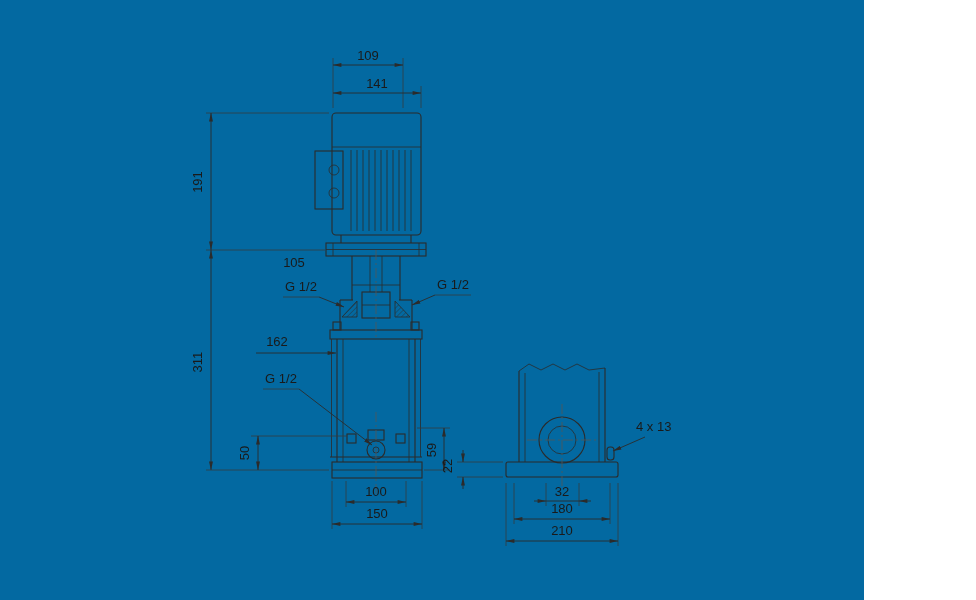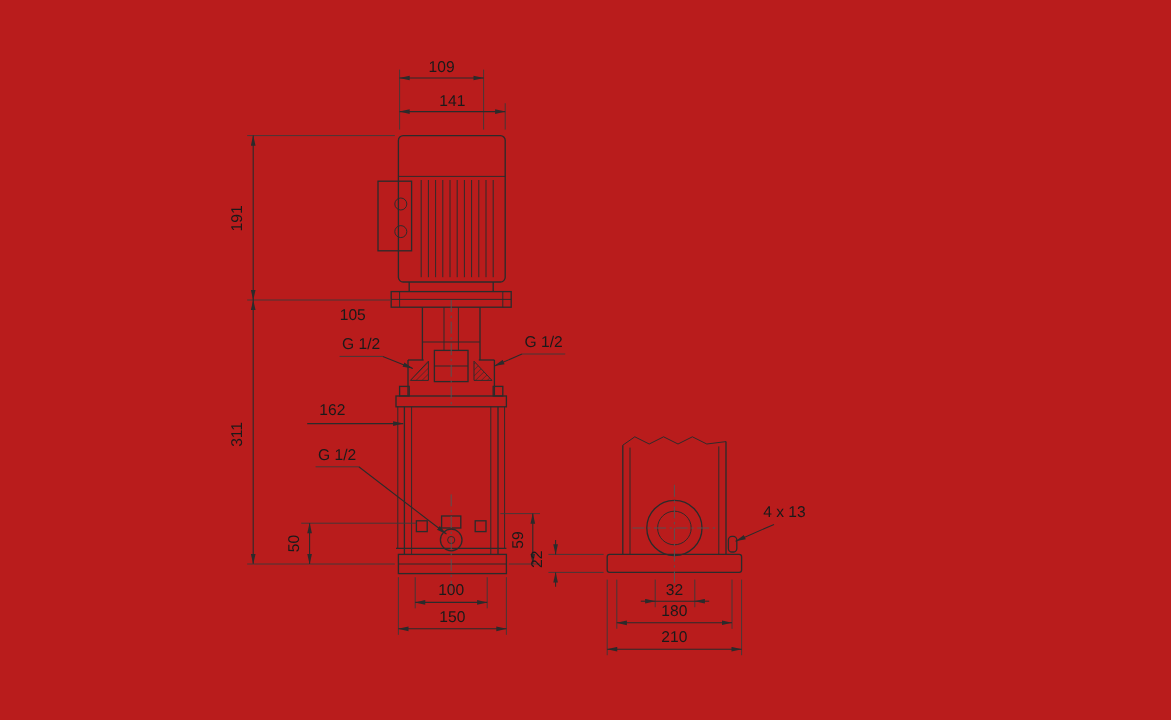--- a/index.html
+++ b/index.html
@@ -3,23 +3,23 @@
 <meta charset="utf-8">
 <style>
   html, body {
     margin: 0;
     padding: 0;
     background: #ffffff;
     font-family: "Liberation Sans", sans-serif;
   }
   .stage {
     position: relative;
-    width: 976px;
+    width: 864px;
     height: 600px;
-    background: #b91c1c;
+    background: #0369a1;
     overflow: hidden;
   }
   svg { display: block; }
   
   .outline { stroke: #2b2b2b; stroke-width: 1.1; fill: none; }
   .thin    { stroke: #2b2b2b; stroke-width: 0.8; fill: none; }
   .ext     { stroke: #3a3a3a; stroke-width: 0.75; fill: none; }
   .dim     { stroke: #2b2b2b; stroke-width: 0.9; fill: none; }
   .center  { stroke: #555555; stroke-width: 0.8; fill: none; stroke-dasharray: 10 3 2 3; }
   .hatched { fill: url(#hatch); stroke: #2b2b2b; stroke-width: 0.8; }

